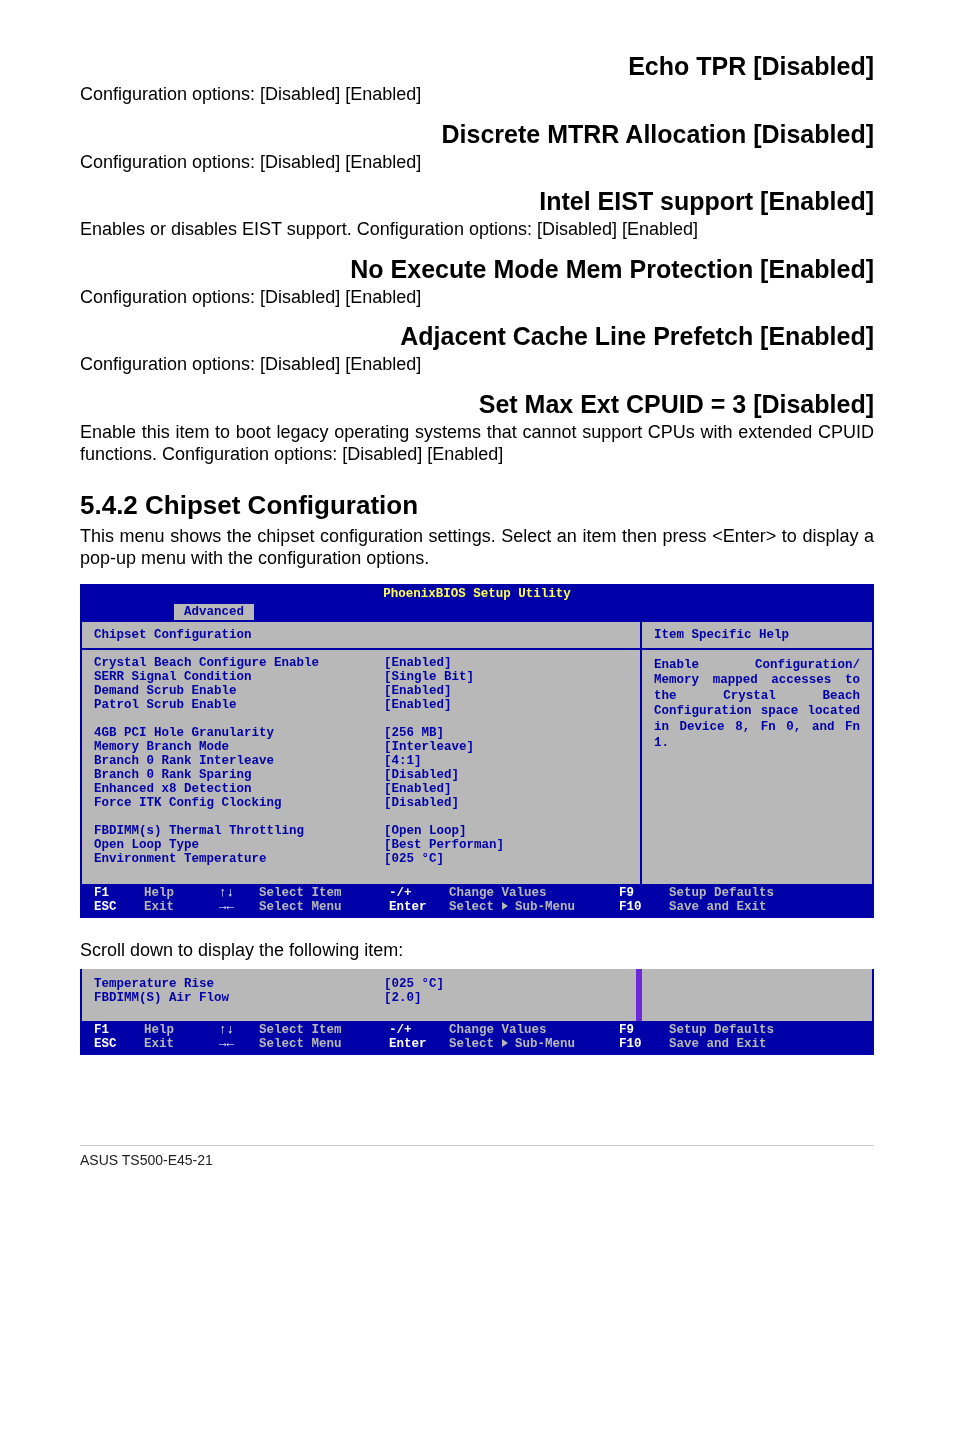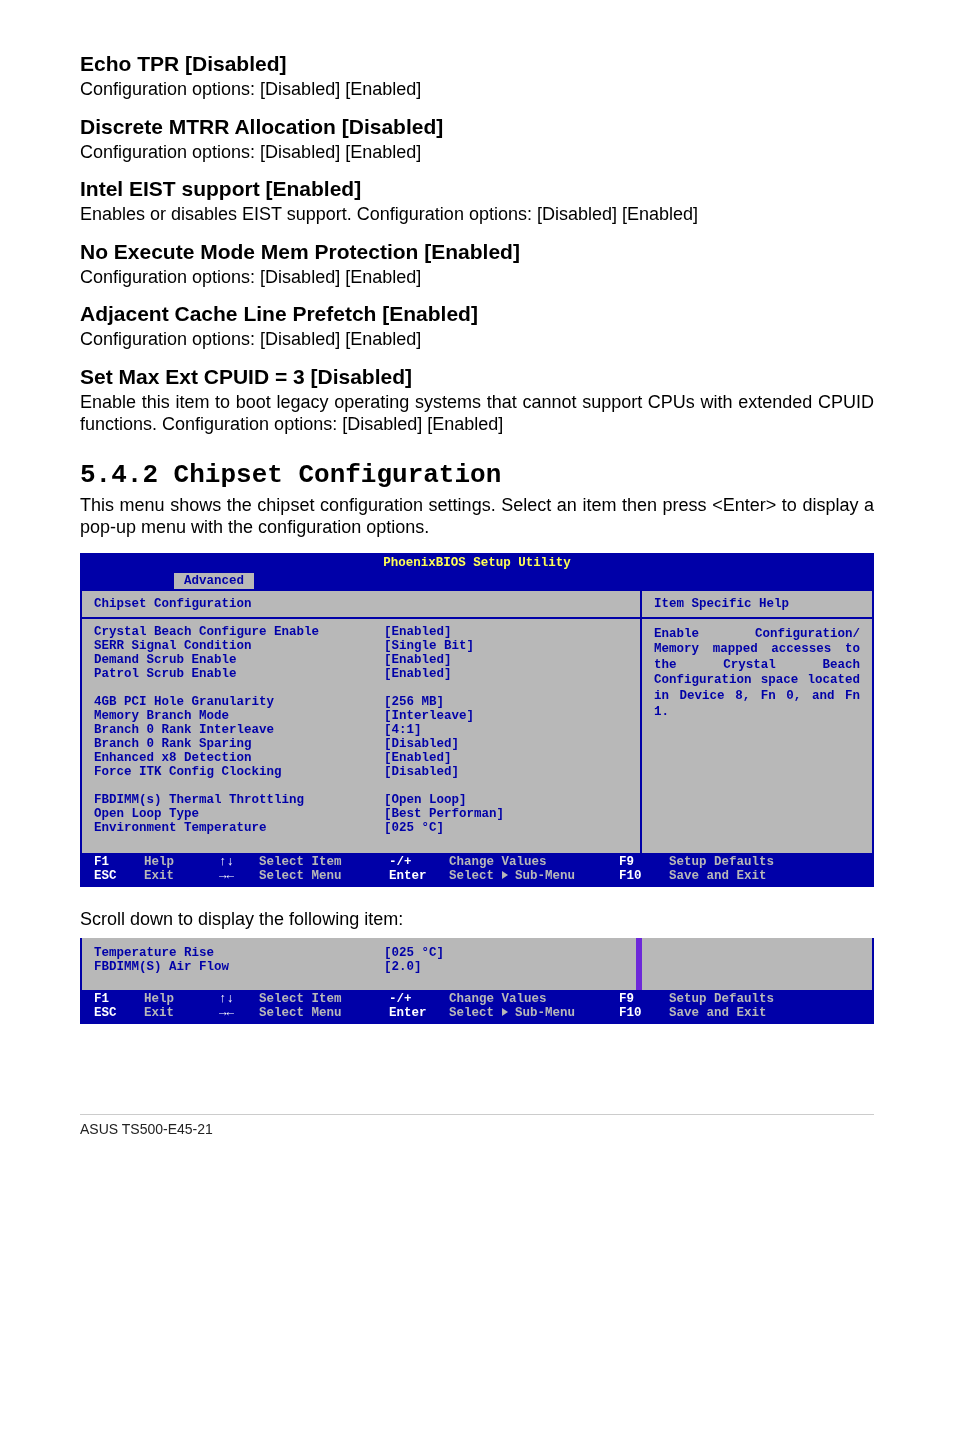--- a/index.html
+++ b/index.html
@@ -8,37 +8,36 @@
     background: #fff;
     font-family: Arial, Helvetica, sans-serif;
     color: #000;
     width: 954px;
     padding: 40px 80px 40px 80px;
   }
   .content {
     text-align: justify;
   }
   h3.setting-title {
-    font-size: 21px;
+    font-size: 25px;
     font-weight: bold;
     margin: 12px 0 0 0;
-    text-align: left;
+    text-align: right;
   }
   p.desc {
     font-size: 18px;
     margin: 2px 0 14px 0;
     text-align: justify;
     line-height: 1.25;
   }
   h2.section-title {
     font-size: 26px;
     font-weight: bold;
     margin: 24px 0 4px 0;
     text-align: left;
-    font-family: Liberation Mono, monospace;
   }
 
   
   .bios {
     font-family: "Courier New", monospace;
     font-weight: bold;
     font-size: 12.5px;
     border: 2px solid #0000a8;
     width: 100%;
     background: #f0abfc;

